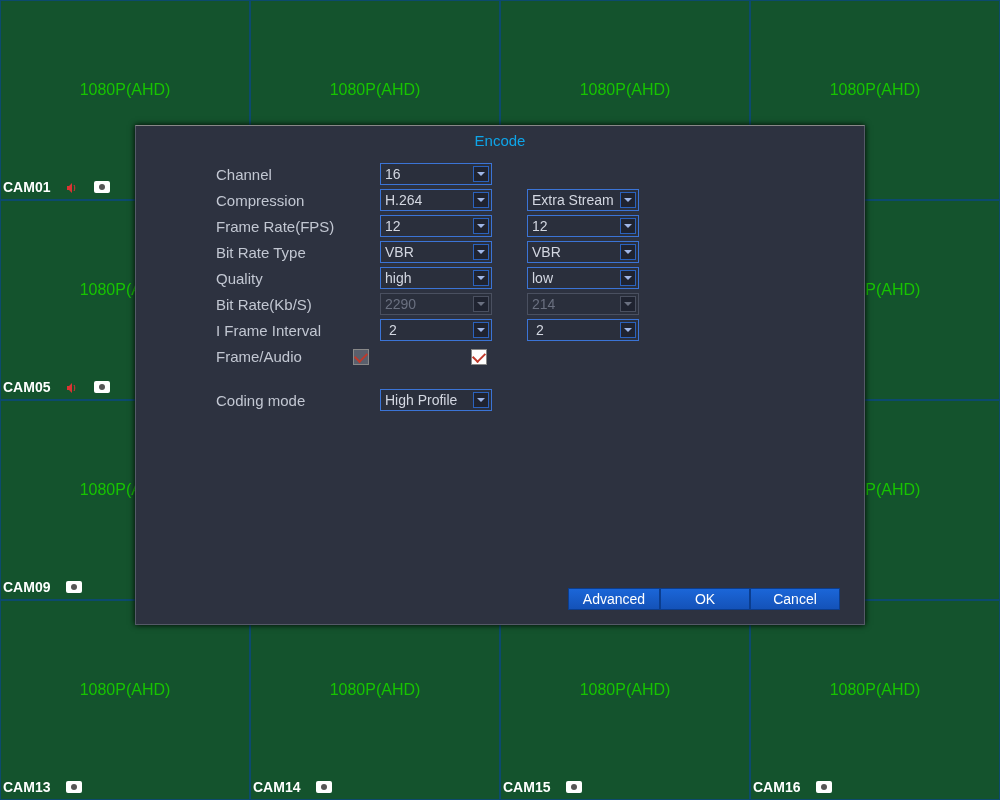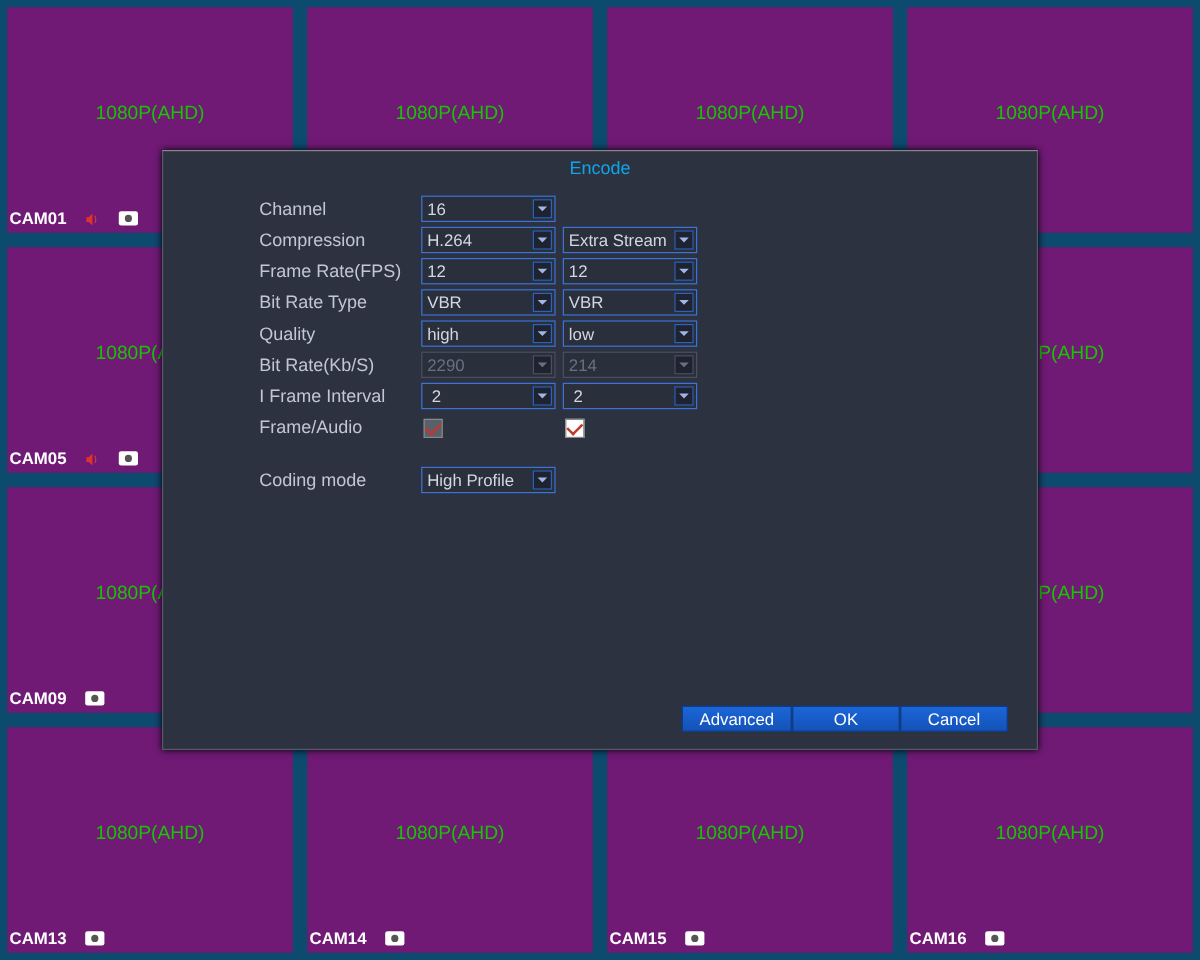--- a/index.html
+++ b/index.html
@@ -15,22 +15,22 @@
 
   
   .grid {
     position: absolute; inset: 0;
     display: grid;
     grid-template-columns: repeat(4, 1fr);
     grid-template-rows: repeat(4, 1fr);
   }
   .cell {
     position: relative;
-    border: 6px solid #0c4a6e;
-    background: #701a75;
+    border: 1px solid #0c4a6e;
+    background: #14532d;
   }
   .res-label {
     position: absolute;
     top: 80px; left: 0; right: 0;
     text-align: center;
     color: #17c400;
     font-size: 16px;
     font-weight: 500;
     pointer-events: none;
   }
@@ -94,20 +94,21 @@
     height: 22px;
     border: 1px solid #3b74d6;
     background: #2a2f3c;
     color: #d3d7e1;
     font-size: 14px;
     padding: 0 4px;
     display: inline-flex;
     align-items: center;
     position: relative;
     margin-right: 6px;
+    margin-left: 29px;
   }
   .sel.main { width: 112px; }
   .sel.sub  { width: 112px; }
   .sel .caret {
     position: absolute; right: 2px; top: 2px;
     width: 16px; height: 16px;
     background: #1f2330;
     border:1px solid #2b62bd;
     display:flex; align-items:center; justify-content:center;
   }

